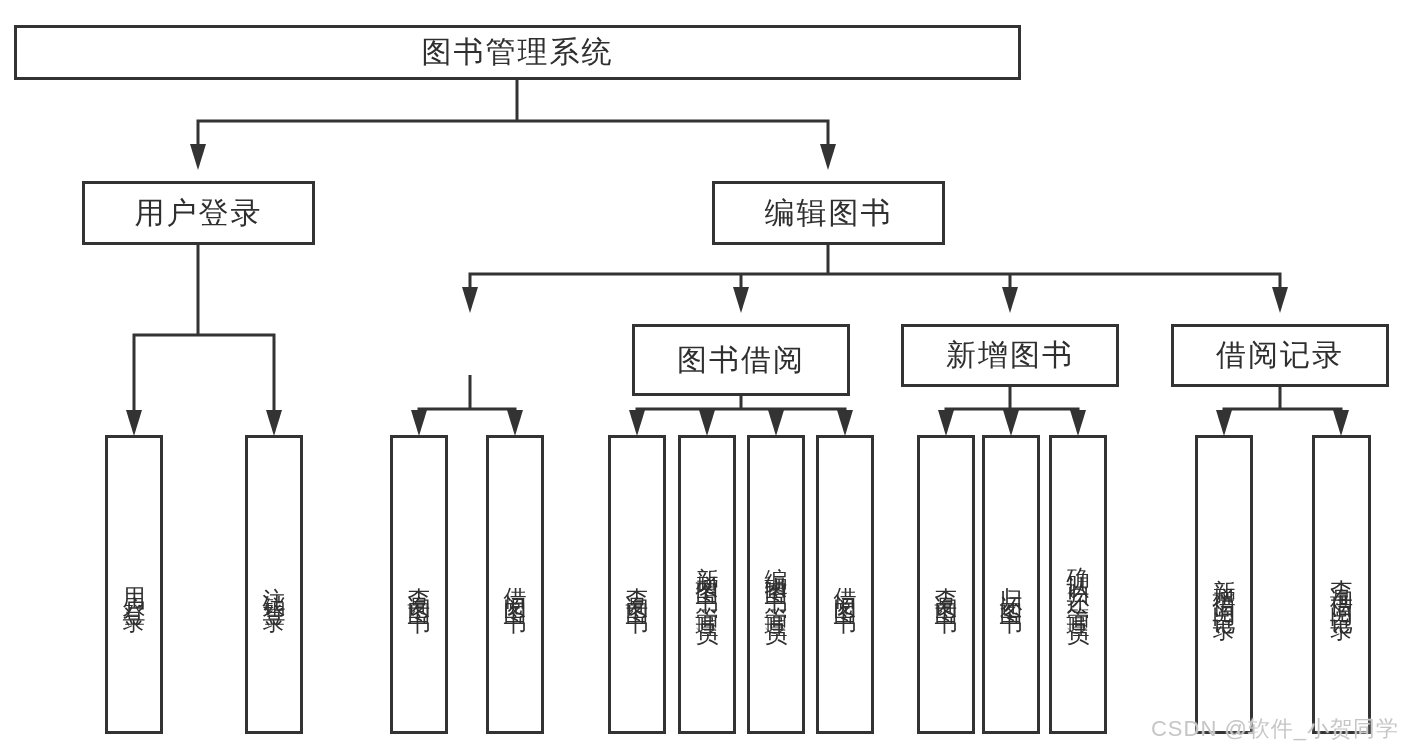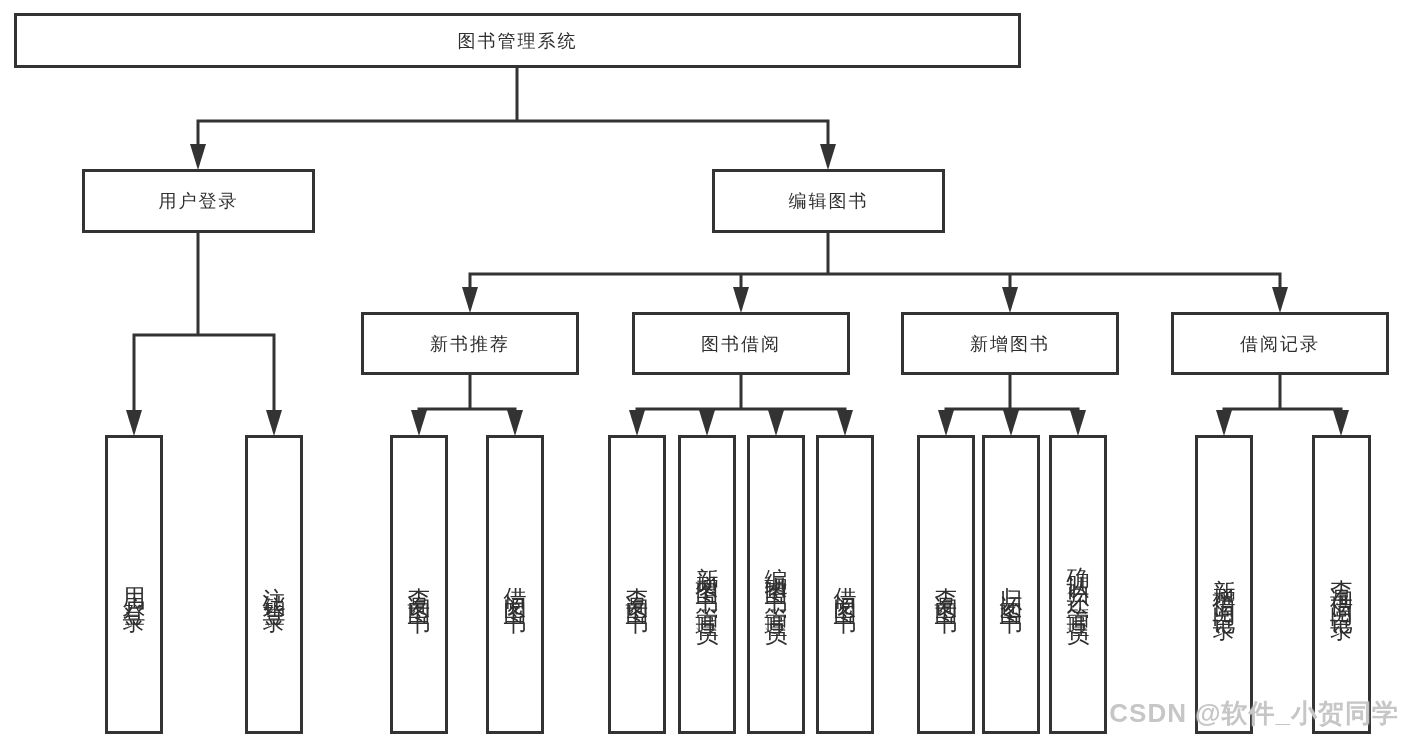--- a/index.html
+++ b/index.html
@@ -28,65 +28,65 @@
     box-sizing: border-box;
     border: 3px solid #333333;
     background: #ffffff;
     color: #2f2f2f;
     display: flex;
     align-items: center;
     justify-content: center;
     z-index: 2;
   }
   .h-node {
-    font-size: 18px;
+    font-size: 30px;
     letter-spacing: 2px;
     white-space: nowrap;
+    margin-top: 12px;
   }
   .v-node {
     writing-mode: vertical-rl;
     text-orientation: mixed;
     font-size: 23px;
     letter-spacing: 8px;
     line-height: 1;
     white-space: nowrap;
   }
   
   .n-root   { left: 14px;  top: 13px;  width: 1007px; height: 55px; }
   .n-l2-0   { left: 82px;  top: 169px; width: 233px;  height: 64px; }
   .n-l2-1   { left: 712px; top: 169px; width: 233px;  height: 64px; }
   .n-l3-0   { left: 361px; top: 312px; width: 218px;  height: 63px; }
-  .n-l3-1   { left: 632px; top: 312px; width: 218px;  height: 63px; }
+  .n-l3-1   { left: 632px; top: 312px; width: 218px;  height: 72px; }
   .n-l3-2   { left: 901px; top: 312px; width: 218px;  height: 63px; }
   .n-l3-3   { left: 1171px;top: 312px; width: 218px;  height: 63px; }
   .leaf     { top: 435px; width: 58px; height: 299px; }
   .n-lf-0   { left: 105px; }
   .n-lf-1   { left: 245px; }
   .n-lf-2   { left: 390px; }
   .n-lf-3   { left: 486px; }
   .n-lf-4   { left: 608px; }
   .n-lf-5   { left: 678px; }
   .n-lf-6   { left: 747px; }
   .n-lf-7   { left: 816px; }
   .n-lf-8   { left: 917px; }
   .n-lf-9   { left: 982px; }
   .n-lf-10  { left: 1049px; }
   .n-lf-11  { left: 1195px; }
   .n-lf-12  { left: 1312px; width: 59px; }
   .watermark {
     position: absolute;
     right: 6px;
-    bottom: 16px;
-    font-size: 26px;
+    bottom: 3px;
+    font-size: 22px;
     letter-spacing: 1px;
     color: #c6c6c6;
     text-shadow: 0 0 2px #ffffff;
     z-index: 5;
     white-space: nowrap;
-    font-weight: bold;
   }
 </style>
 </head>
 <body>
 
 <div class="canvas">
 
   <svg class="connectors" viewBox="0 0 1405 747" xmlns="http://www.w3.org/2000/svg">
     <g stroke="#333333" stroke-width="3" fill="none">
 
@@ -134,23 +134,20 @@
     <span>图书管理系统</span>
   </div>
 
   <div class="node h-node n-l2-0">
     <span>用户登录</span>
   </div>
   <div class="node h-node n-l2-1">
     <span>编辑图书</span>
   </div>
 
-  <div class="node h-node n-l3-0">
-    <span>新书推荐</span>
-  </div>
   <div class="node h-node n-l3-1">
     <span>图书借阅</span>
   </div>
   <div class="node h-node n-l3-2">
     <span>新增图书</span>
   </div>
   <div class="node h-node n-l3-3">
     <span>借阅记录</span>
   </div>
 

